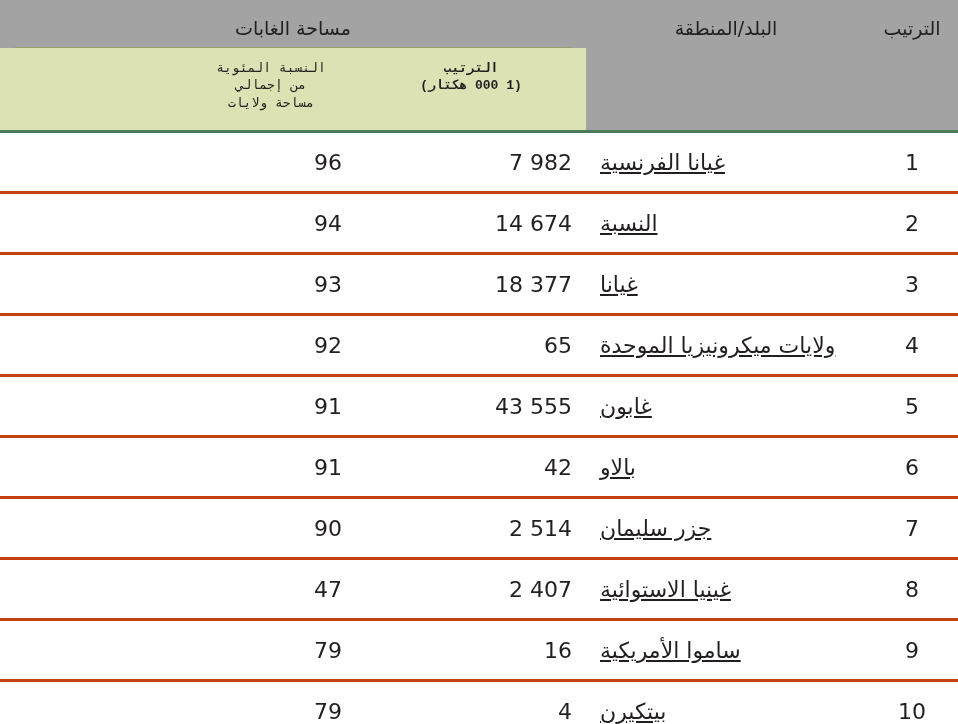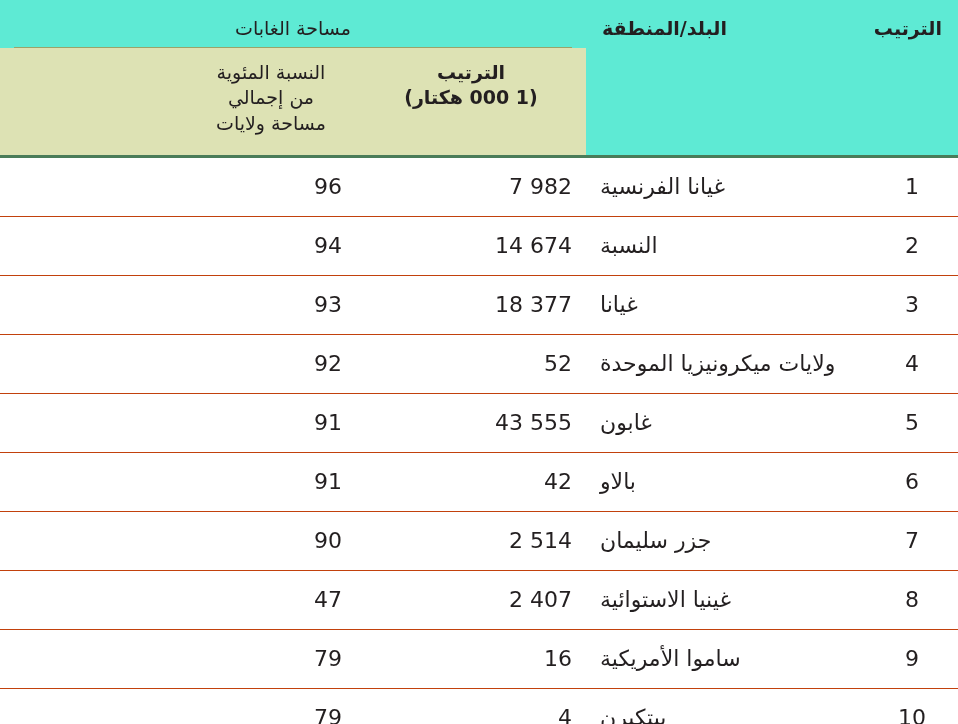--- a/index.html
+++ b/index.html
@@ -20,21 +20,21 @@
     position: relative;
   }
   table.data-table {
     width: 958px;
     border-collapse: collapse;
     table-layout: fixed;
     direction: rtl;
   }
   
   thead tr.head-top th {
-    background: #5eead4;
+    background: #a3a3a3;
     padding: 0;
     vertical-align: top;
     font-weight: normal;
   }
   .h-rank {
     width: 92px;
   }
   .h-country {
     width: 280px;
   }
@@ -44,70 +44,71 @@
   .h-pct {
     width: 170px;
   }
   .h-spacer {
     width: 186px;
   }
   .head-rank-label,
   .head-country-label {
     padding: 16px 16px 0 16px;
     font-size: 19px;
-    text-align: left;
+    text-align: center;
     line-height: 1.3;
-    font-weight: bold;
   }
   .forest-group-label {
     font-size: 19px;
     text-align: center;
     padding: 16px 10px 6px 10px;
     line-height: 1.3;
   }
   .forest-underline {
     height: 1px;
     background: #9aa36a;
     margin: 0 14px 0 14px;
   }
   .sub-head-cell {
     background: #dde2b4;
-    font-size: 19px;
+    font-size: 13px;
     font-weight: bold;
     vertical-align: top;
     padding: 12px 14px 18px 14px;
     line-height: 1.35;
     text-align: center;
+    font-family: Liberation Mono, monospace;
   }
   .sub-head-cell.pct {
     font-weight: normal;
     text-align: center;
   }
   .sub-head-blank {
     background: #dde2b4;
   }
   .header-bottom-rule td {
     padding: 0;
     height: 3px;
     background: #4a7c59;
   }
   
   tbody tr.data-row td {
-    border-bottom: 1px solid #c2410c;
+    border-bottom: 3px solid #c2410c;
     font-size: 22px;
     padding: 14px 14px;
     background: #ffffff;
     height: 30px;
   }
   td.c-rank {
     text-align: center;
   }
   td.c-country {
     text-align: left;
     padding-left: 22px;
+    text-decoration: underline;
   }
   td.c-total {
     text-align: right;
     padding-right: 22px;
     direction: ltr;
     margin-top: 16px;
   }
   td.c-pct {
     text-align: right;
     padding-right: 26px;
@@ -176,21 +177,21 @@
         <tr class="data-row">
           <td class="c-rank">3</td>
           <td class="c-country">غيانا</td>
           <td class="c-total">18 377</td>
           <td class="c-pct">93</td>
           <td class="c-spacer"></td>
         </tr>
         <tr class="data-row">
           <td class="c-rank">4</td>
           <td class="c-country">ولايات ميكرونيزيا الموحدة</td>
-          <td class="c-total">52</td>
+          <td class="c-total">65</td>
           <td class="c-pct">92</td>
           <td class="c-spacer"></td>
         </tr>
         <tr class="data-row">
           <td class="c-rank">5</td>
           <td class="c-country">غابون</td>
           <td class="c-total">43 555</td>
           <td class="c-pct">91</td>
           <td class="c-spacer"></td>
         </tr>

